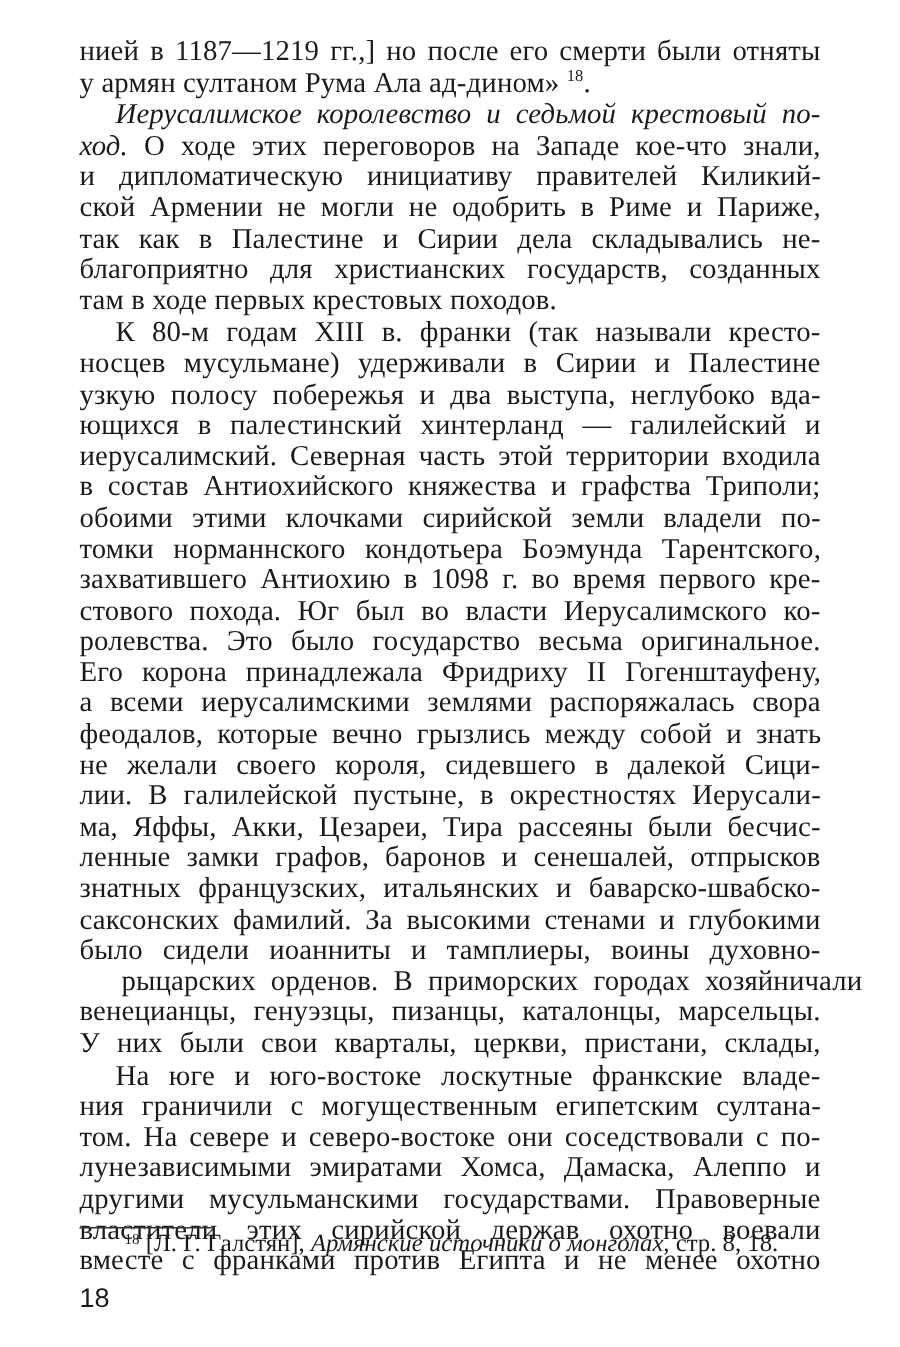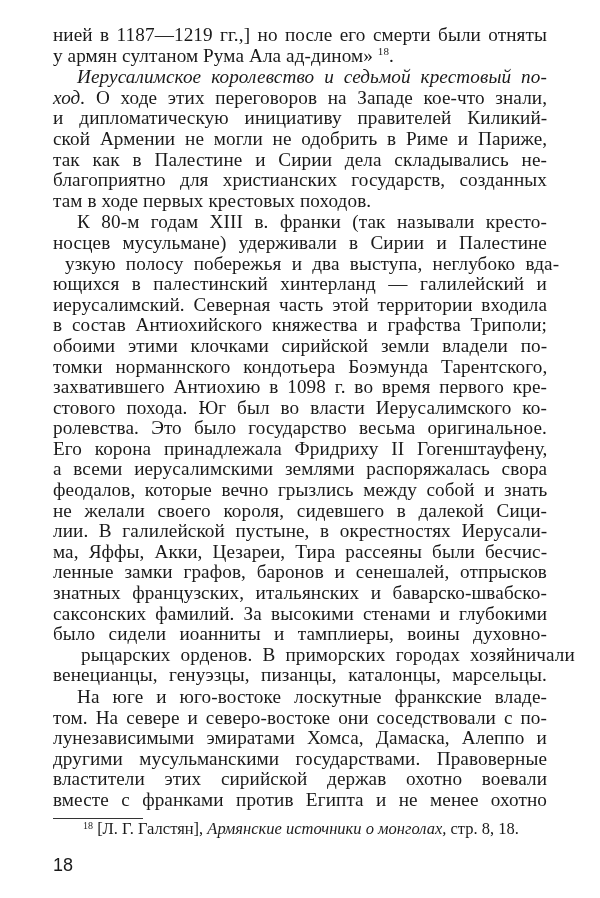--- a/index.html
+++ b/index.html
@@ -35,45 +35,47 @@
     <span class="line" style="display: block; width: auto; word-spacing: 11px;">и дипломатическую инициативу правителей Киликий-</span>
     <span class="line" style="display: block; width: auto; word-spacing: 4.88889px;">ской Армении не могли не одобрить в Риме и Париже,</span>
     <span class="line" style="display: block; width: auto; word-spacing: 7.875px;">так как в Палестине и Сирии дела складывались не-</span>
     <span class="line" style="display: block; width: auto; word-spacing: 9.25px;">благоприятно для христианских государств, созданных</span>
     <span class="line last">там в ходе первых крестовых походов.</span>
   </p>
 
   <p class="para">
     <span class="line" style="padding-left: 24px; display: block; width: auto; word-spacing: 6.5px;">К 80-м годам XIII в. франки (так называли кресто-</span>
     <span class="line" style="display: block; width: auto; word-spacing: 7.33333px;">носцев мусульмане) удерживали в Сирии и Палестине</span>
-    <span class="line" style="display: block; width: auto; word-spacing: 5.28571px; margin-left: 12px;">узкую полосу побережья и два выступа, неглубоко вда-</span>
+    <span class="line" style="display: block; width: auto; word-spacing: 5.28571px;">узкую полосу побережья и два выступа, неглубоко вда-</span>
     <span class="line" style="display: block; width: auto; word-spacing: 7.5px;">ющихся в палестинский хинтерланд — галилейский и</span>
     <span class="line" style="display: block; width: auto; word-spacing: 3.8px;">иерусалимский. Северная часть этой территории входила</span>
     <span class="line" style="display: block; width: auto; word-spacing: 4.83333px;">в состав Антиохийского княжества и графства Триполи;</span>
     <span class="line" style="display: block; width: auto; word-spacing: 7.83333px;">обоими этими клочками сирийской земли владели по-</span>
     <span class="line" style="display: block; width: auto; word-spacing: 8px;">томки норманнского кондотьера Боэмунда Тарентского,</span>
     <span class="line" style="display: block; width: auto; word-spacing: 3.875px;">захватившего Антиохию в 1098 г. во время первого кре-</span>
     <span class="line" style="display: block; width: auto; word-spacing: 6px;">стового похода. Юг был во власти Иерусалимского ко-</span>
     <span class="line" style="display: block; width: auto; word-spacing: 7.2px;">ролевства. Это было государство весьма оригинальное.</span>
     <span class="line" style="display: block; width: auto; word-spacing: 7.8px;">Его корона принадлежала Фридриху II Гогенштауфену,</span>
     <span class="line" style="display: block; width: auto; word-spacing: 6.8px;">а всеми иерусалимскими землями распоряжалась свора</span>
     <span class="line" style="display: block; width: auto; word-spacing: 4.57143px;">феодалов, которые вечно грызлись между собой и знать</span>
     <span class="line" style="display: block; width: auto; word-spacing: 7.71429px;">не желали своего короля, сидевшего в далекой Сици-</span>
     <span class="line" style="display: block; width: auto; word-spacing: 5.66667px;">лии. В галилейской пустыне, в окрестностях Иерусали-</span>
     <span class="line" style="display: block; width: auto; word-spacing: 5.14286px;">ма, Яффы, Акки, Цезареи, Тира рассеяны были бесчис-</span>
     <span class="line" style="display: block; width: auto; word-spacing: 5.83333px;">ленные замки графов, баронов и сенешалей, отпрысков</span>
     <span class="line" style="display: block; width: auto; word-spacing: 6.5px;">знатных французских, итальянских и баварско-швабско-</span>
     <span class="line" style="display: block; width: auto; word-spacing: 4.16667px;">саксонских фамилий. За высокими стенами и глубокими</span>
     <span class="line" style="display: block; width: auto; word-spacing: 7.16667px;">было сидели иоанниты и тамплиеры, воины духовно-</span>
     <span class="line" style="display: block; width: auto; word-spacing: 5.2px; margin-left: 28px;">рыцарских орденов. В приморских городах хозяйничали</span>
     <span class="line" style="display: block; width: auto; word-spacing: 6.5px;">венецианцы, генуэзцы, пизанцы, каталонцы, марсельцы.</span>
+    <span class="line" style="display: block; width: auto; word-spacing: 6.42857px;">У них были свои кварталы, церкви, пристани, склады,</span>
   </p>
 
   <p class="para">
     <span class="line" style="padding-left: 24px; display: block; width: auto; word-spacing: 8px;">На юге и юго-востоке лоскутные франкские владе-</span>
+    <span class="line" style="display: block; width: auto; word-spacing: 7px;">ния граничили с могущественным египетским султана-</span>
     <span class="line" style="display: block; width: auto; word-spacing: 3px;">том. На севере и северо-востоке они соседствовали с по-</span>
     <span class="line" style="display: block; width: auto; word-spacing: 7.2px;">лунезависимыми эмиратами Хомса, Дамаска, Алеппо и</span>
     <span class="line" style="display: block; width: auto; word-spacing: 11.3333px;">другими мусульманскими государствами. Правоверные</span>
     <span class="line" style="display: block; width: auto; word-spacing: 12.6px;">властители этих сирийской держав охотно воевали</span>
     <span class="line" style="display: block; width: auto; word-spacing: 7.375px;">вместе с франками против Египта и не менее охотно</span>
   </p>
 </div>
 
 <div class="rule"></div>
 

